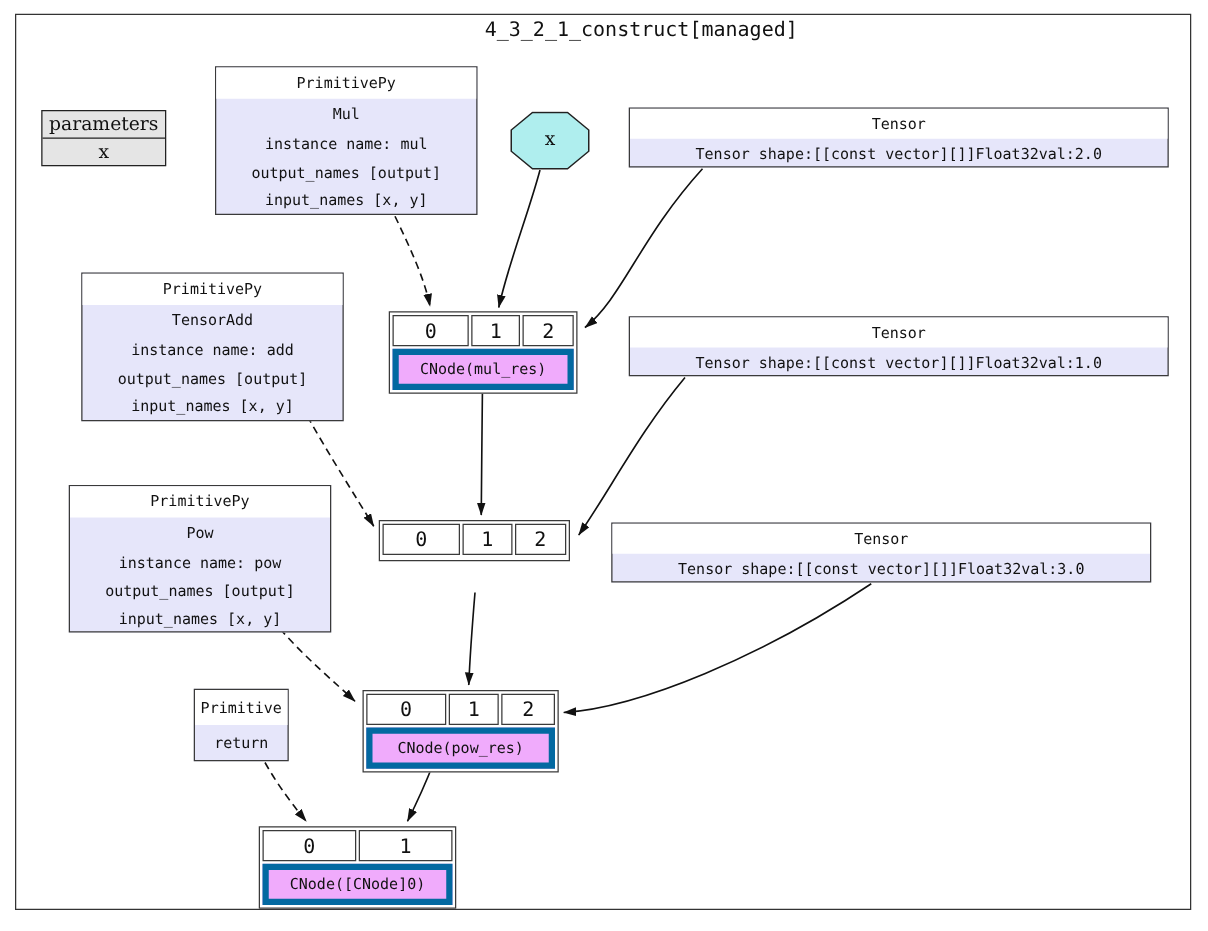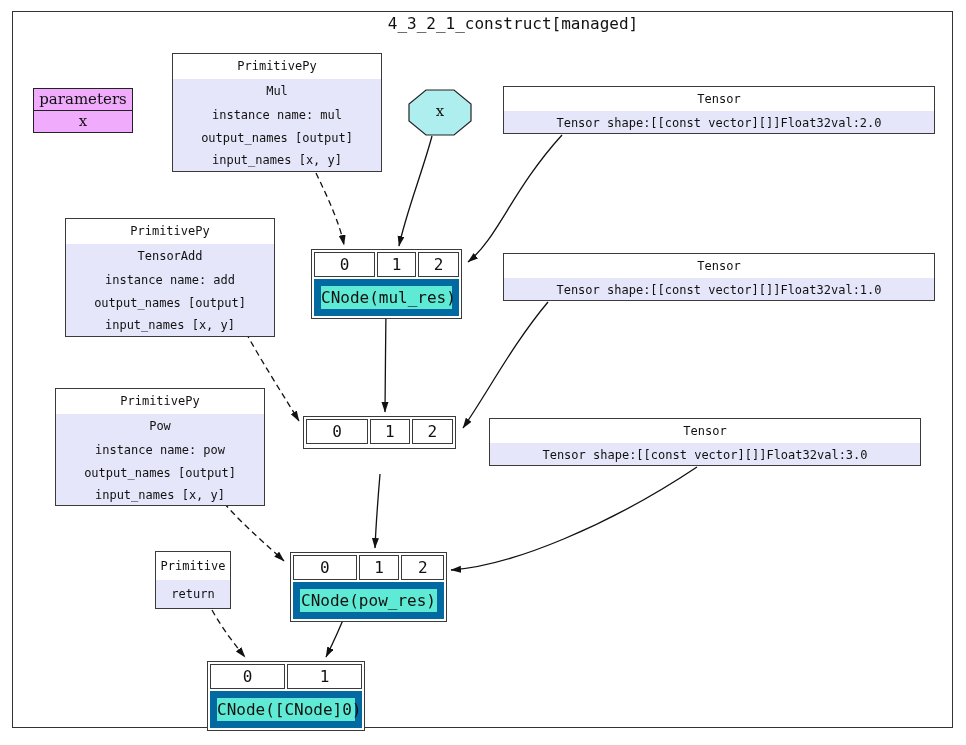--- a/index.html
+++ b/index.html
@@ -14,23 +14,23 @@
   
   .tbl{border:1px solid #3a3a3a;background:#E6E6FA;text-align:center;font-size:12px;}
   .tbl .hdr{background:#ffffff;line-height:25px;height:25px;overflow:hidden;}
   .tbl .row{line-height:24px;height:24px;}
   .tbl .row.tight{line-height:22px;height:22px;}
   
   .record{border:1px solid #3a3a3a;background:#ffffff;padding:2px;}
   .record .cells{display:flex;gap:2px;margin-bottom:2px;}
   .record .cell{border:1px solid #3a3a3a;background:#ffffff;text-align:center;font-size:16px;line-height:23px;height:23px;box-sizing:content-box;}
   .record .c0{flex:1.6;} .record .c1{flex:1;} .record .c2{flex:1.05;} .record .ch{flex:1;}
-  .record .rlabel{border:7px solid #0369a1;background:#5eead4;text-align:center;font-size:16px;line-height:23px;height:23px;}
+  .record .rlabel{border:5px solid #0369a1;background:#f0abfc;text-align:center;font-size:12px;line-height:23px;height:23px;}
   
-  .params{border:1px solid #222;background:#f0abfc;text-align:center;
+  .params{border:1px solid #222;background:#e5e5e5;text-align:center;
     font-family:"DejaVu Serif","Liberation Serif",serif;font-size:15px;}
   .params .p-hdr{line-height:21px;height:21px;}
   .params .p-row{border-top:1px solid #222;line-height:21px;height:21px;}
   
   .oct{width:64px;height:47px;}
   .oct .oct-label{position:absolute;left:0;top:0;width:64px;height:47px;line-height:45px;text-align:center;
     font-family:"DejaVu Serif","Liberation Serif",serif;font-size:15px;}
   svg.edges{position:absolute;left:0;top:0;pointer-events:none;}
 </style>
 </head>

